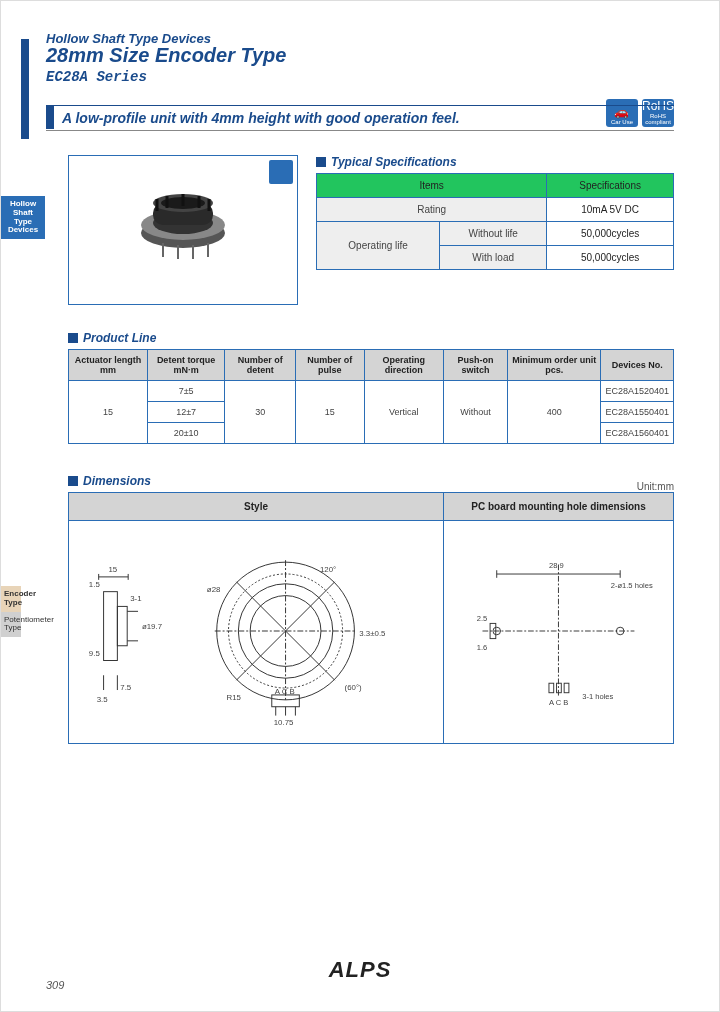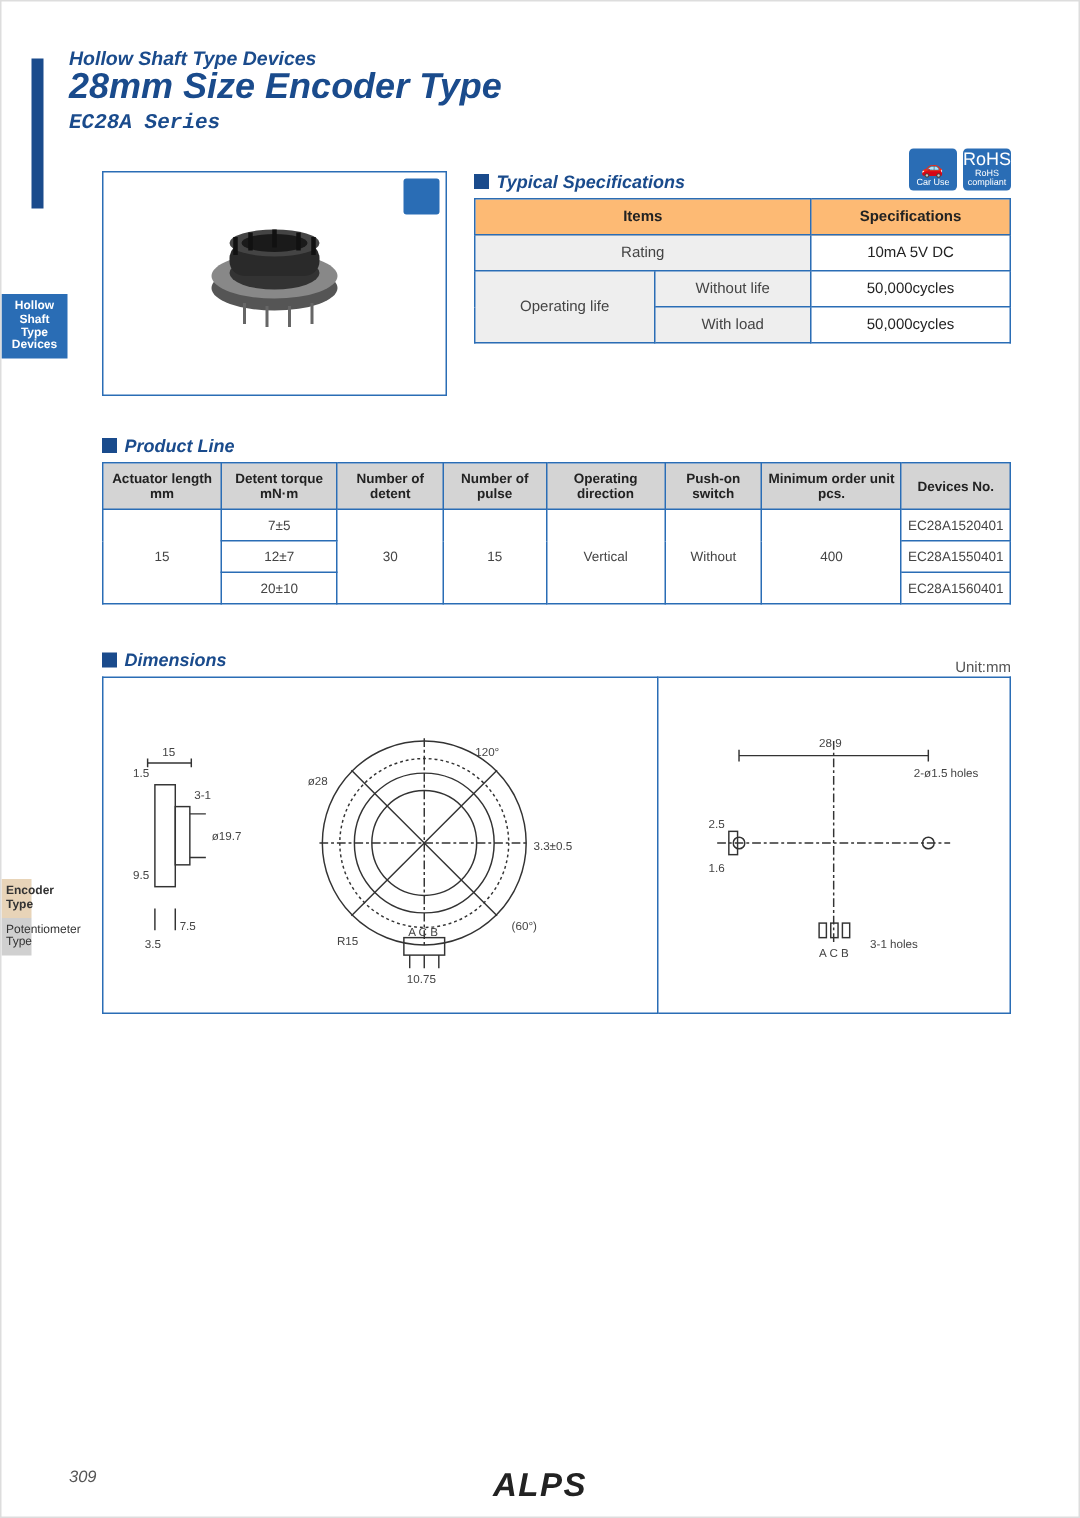--- a/index.html
+++ b/index.html
@@ -26,21 +26,21 @@
     background: #1a4b8c;
   }
   .header-sub {
     font-size: 13px;
     font-weight: bold;
     font-style: italic;
     color: #1a4b8c;
     margin-left: 10px;
   }
   .header-title {
-    font-size: 24px;
+    font-size: 20px;
     font-weight: bold;
     font-style: italic;
     color: #1a4b8c;
     margin-left: 10px;
     margin-top: -2px;
   }
   .header-series {
     font-size: 14px;
     font-weight: bold;
     font-style: italic;
@@ -161,22 +161,22 @@
     width: 100%;
     border-collapse: collapse;
     font-size: 10px;
   }
   table.spec th, table.spec td {
     border: 1px solid #2a6db5;
     padding: 6px 8px;
     text-align: center;
   }
   table.spec th {
-    background: #fdba74;
-    font-weight: bold;
+    background: #22c55e;
+    font-weight: normal;
   }
   table.spec td.lbl {
     background: #eee;
     color: #444;
   }
 
   .prodline-block {
     margin-top: 26px;
     margin-left: 32px;
   }
@@ -223,21 +223,21 @@
   table.dim td {
     border: 1px solid #2a6db5;
     padding: 10px;
     vertical-align: top;
     text-align: center;
   }
   .dim-svg { width: 100%; height: 200px; }
 
   .footer {
     position: absolute;
-    bottom: 8px;
+    bottom: 28px;
     left: 0; right: 0;
     text-align: center;
   }
   .brand {
     font-size: 22px;
     font-weight: bold;
     font-style: italic;
     letter-spacing: 1px;
   }
   .pagenum {
@@ -263,20 +263,24 @@
     <div class="badge">
       <span class="badge-icon">🚗</span>
       <span>Car Use</span>
     </div>
     <div class="badge">
       <span class="badge-icon">RoHS</span>
       <span>RoHS compliant</span>
     </div>
   </div>
 
+  <div class="tagline-wrap">
+    <div class="tagline-accent"></div>
+    <div class="tagline">A low-profile unit with 4mm height with good operation feel.</div>
+  </div>
 
   <div class="side-tab t1">Hollow Shaft Type Devices</div>
   <div class="side-tab-group">
     <div class="side-tab2 active">Encoder Type</div>
     <div class="side-tab2">Potentiometer Type</div>
   </div>
 
   <div class="row1">
     <div class="prod-img-box">
       <div class="cert-badge"></div>
@@ -365,20 +369,24 @@
       </table>
   </div>
 
   <div class="dim-block">
     <div class="dim-header">
       <div class="sec-title">Dimensions</div>
       <div class="dim-unit">Unit:mm</div>
     </div>
     <table class="dim">
       <tbody>
+          <tr>
+        <th style="width:62%">Style</th>
+        <th>PC board mounting hole dimensions</th>
+      </tr>
       <tr>
         <td>
           <svg class="dim-svg" viewBox="0 0 360 200">
             <g stroke="#333" stroke-width="1" fill="none">
 
               <rect x="25" y="60" width="14" height="70"></rect>
               <rect x="39" y="75" width="10" height="40"></rect>
               <line x1="49" y1="80" x2="60" y2="80"></line>
               <line x1="49" y1="110" x2="60" y2="110"></line>
               <line x1="20" y1="45" x2="50" y2="45"></line>

